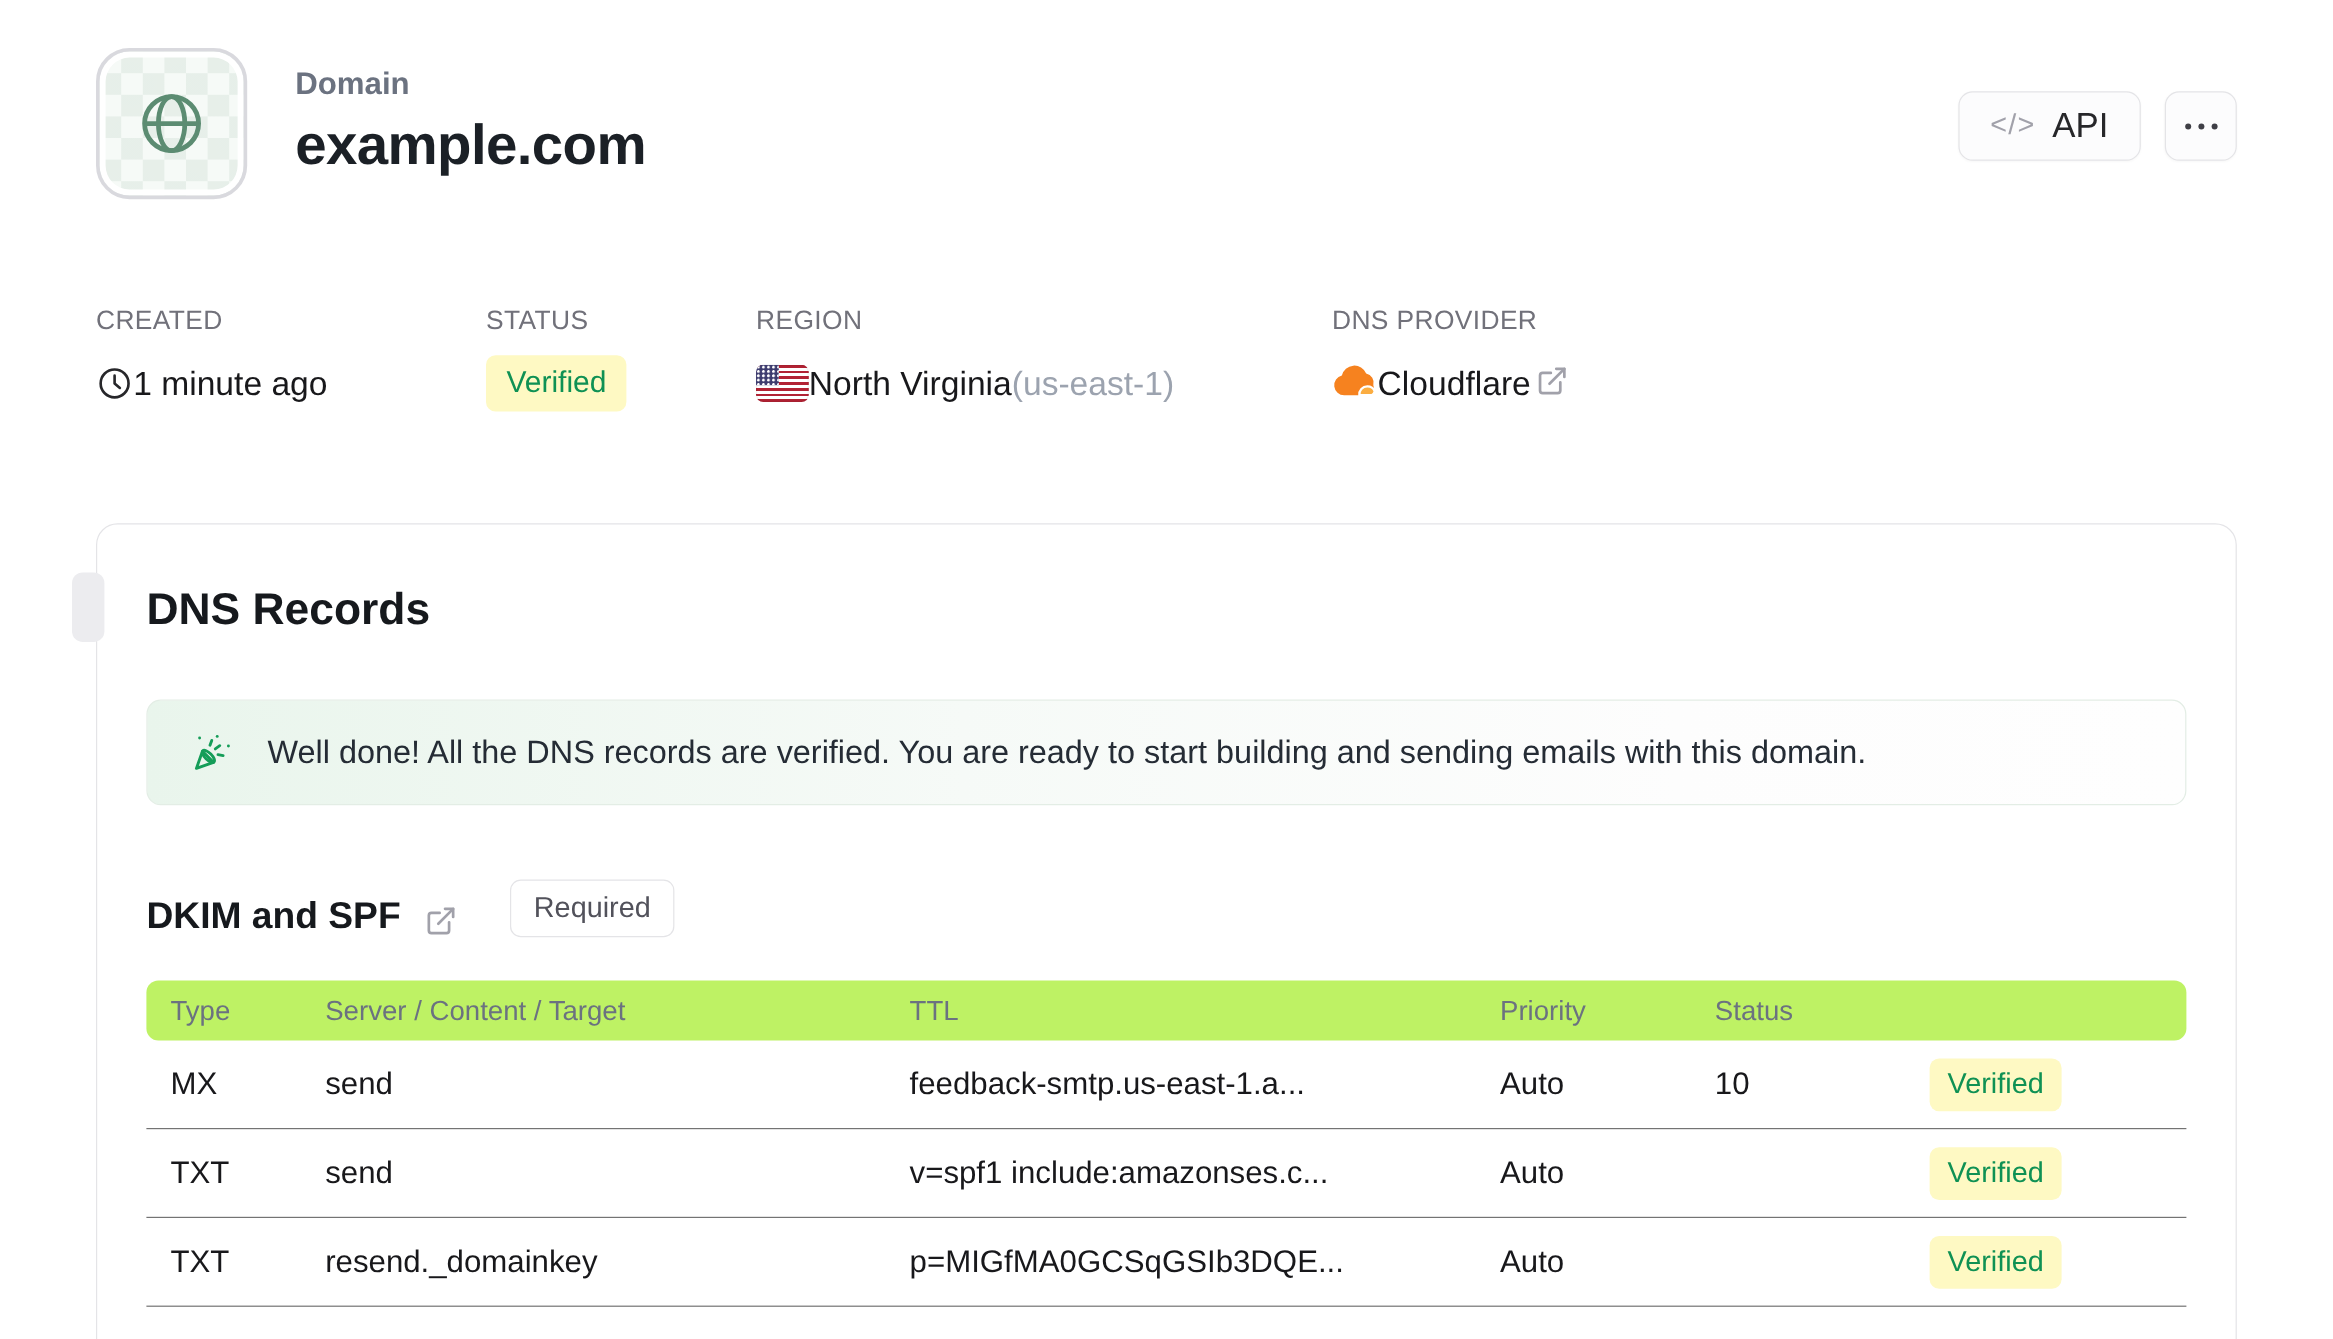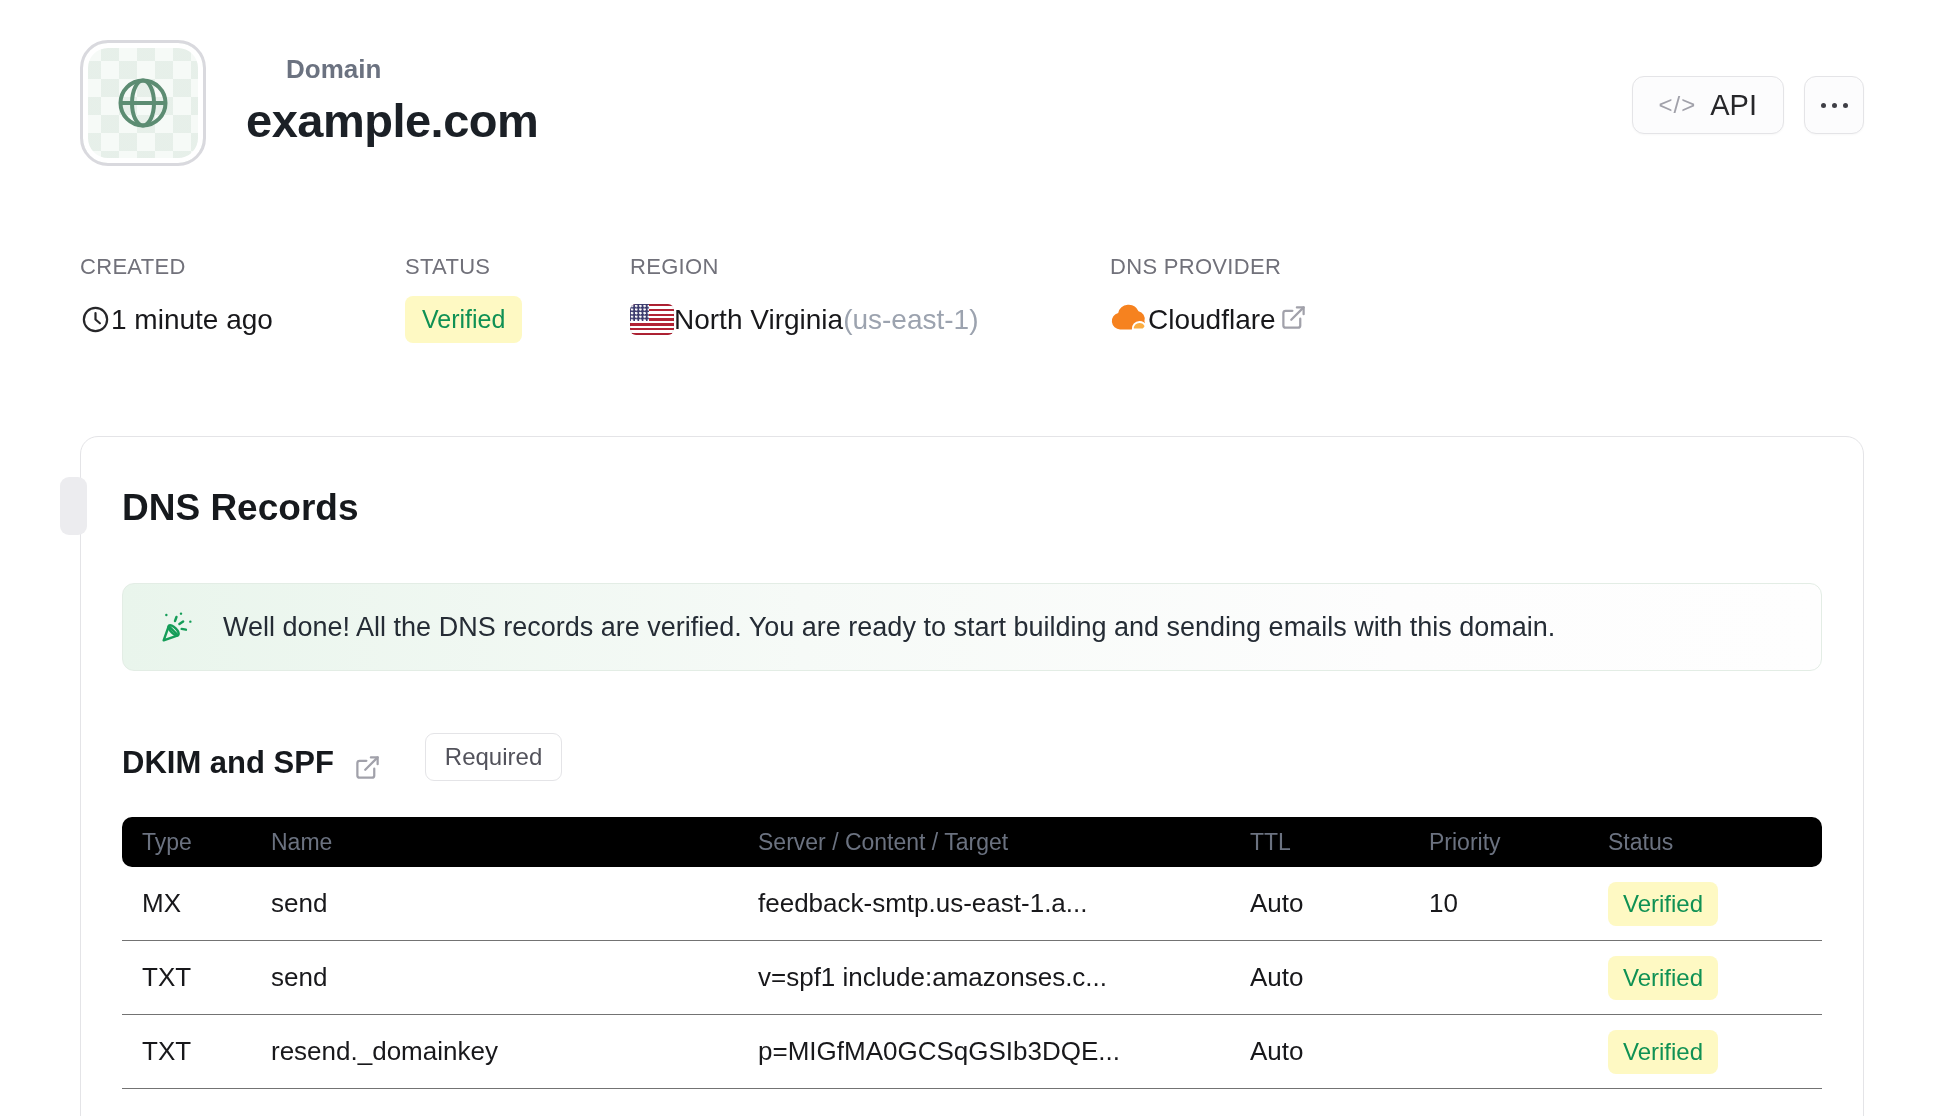--- a/index.html
+++ b/index.html
@@ -22,21 +22,21 @@
     width: 126px; height: 126px; border-radius: 28px;
     border: 3px solid #d9d9de;
     background-color: #f6faf7;
     background-image: repeating-conic-gradient(rgba(120,160,135,0.12) 0% 25%, rgba(255,255,255,0) 0% 50%);
     background-size: 36px 36px;
     box-shadow: inset 0 0 0 5px #ffffff;
     display: flex; align-items: center; justify-content: center;
     flex: none;
   }
   .titles { margin-left: 40px; padding-top: 14px; }
-  .kicker { font-size: 26px; font-weight: 700; color: #6b7280; margin-left: 40px; }
+  .kicker { font-size: 26px; font-weight: 700; color: #6b7280; }
   .page-title { font-size: 47px; font-weight: 700; color: #1b2026; letter-spacing: -0.5px; margin-top: 8px; }
   .actions { display: flex; gap: 20px; margin-top: 36px; }
   .btn {
     display: flex; align-items: center; justify-content: center;
     height: 58px; border: 1.5px solid #e4e4e7; border-radius: 12px;
     background: #fcfcfd; cursor: pointer; font-family: inherit;
     box-shadow: 0 1px 2px rgba(0,0,0,0.03);
   }
   .btn-api { padding: 0 26px; gap: 14px; font-size: 29px; color: #27272a; }
   .btn-api .code-glyph { font-size: 24px; color: #a1a1aa; letter-spacing: 1px; font-weight: 400; }
@@ -101,21 +101,21 @@
   }
 
   
   .table { margin-top: 36px; }
   .tgrid {
     display: grid;
     grid-template-columns: 129px 487px 492px 179px 179px 1fr;
     align-items: center; padding-left: 20px;
   }
   .thead {
-    height: 50px; background: #000000; border-radius: 10px;
+    height: 50px; background: #bef264; border-radius: 10px;
     font-size: 23px; font-weight: 500; color: #6b7280;
   }
   .trow {
     height: 74px; border-bottom: 1px solid #737373;
     font-size: 26px; color: #18181b;
   }
   .trow .pill { font-size: 24px; padding: 8px 15px; width: fit-content; }
 
   svg { display: block; }
 </style>
@@ -218,21 +218,20 @@
         <path d="M18 13v6a2 2 0 0 1-2 2H5a2 2 0 0 1-2-2V8a2 2 0 0 1 2-2h6"></path>
         <polyline points="15 3 21 3 21 9"></polyline>
         <line x1="10" y1="14" x2="21" y2="3"></line>
       </svg>
       <span class="req-badge">Required</span>
     </div>
 
     <div class="table">
       <div class="tgrid thead">
         <span>Type</span>
-        <span>Name</span>
         <span>Server / Content / Target</span>
         <span>TTL</span>
         <span>Priority</span>
         <span>Status</span>
       </div>
 
       <div class="tgrid trow">
         <span>MX</span>
         <span>send</span>
         <span>feedback-smtp.us-east-1.a...</span>

